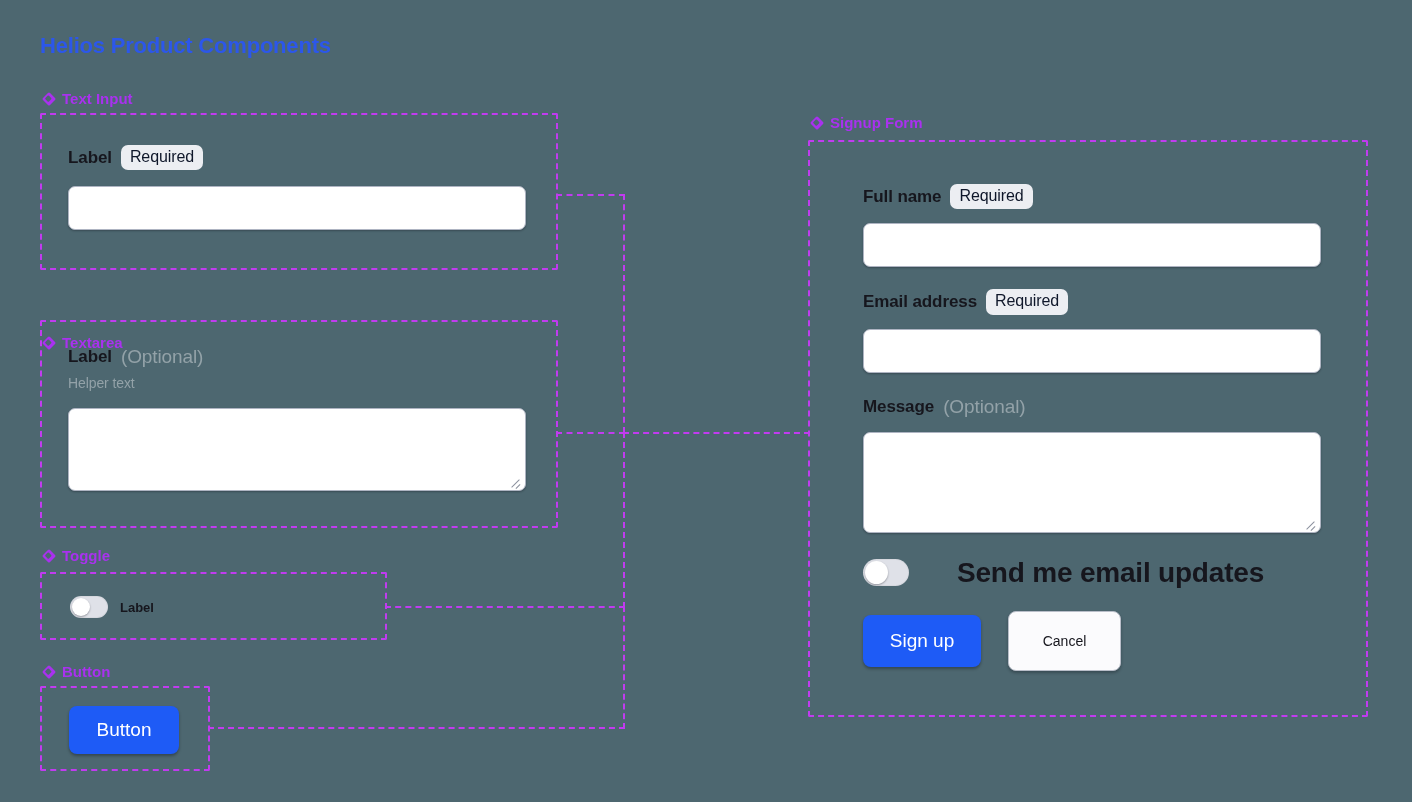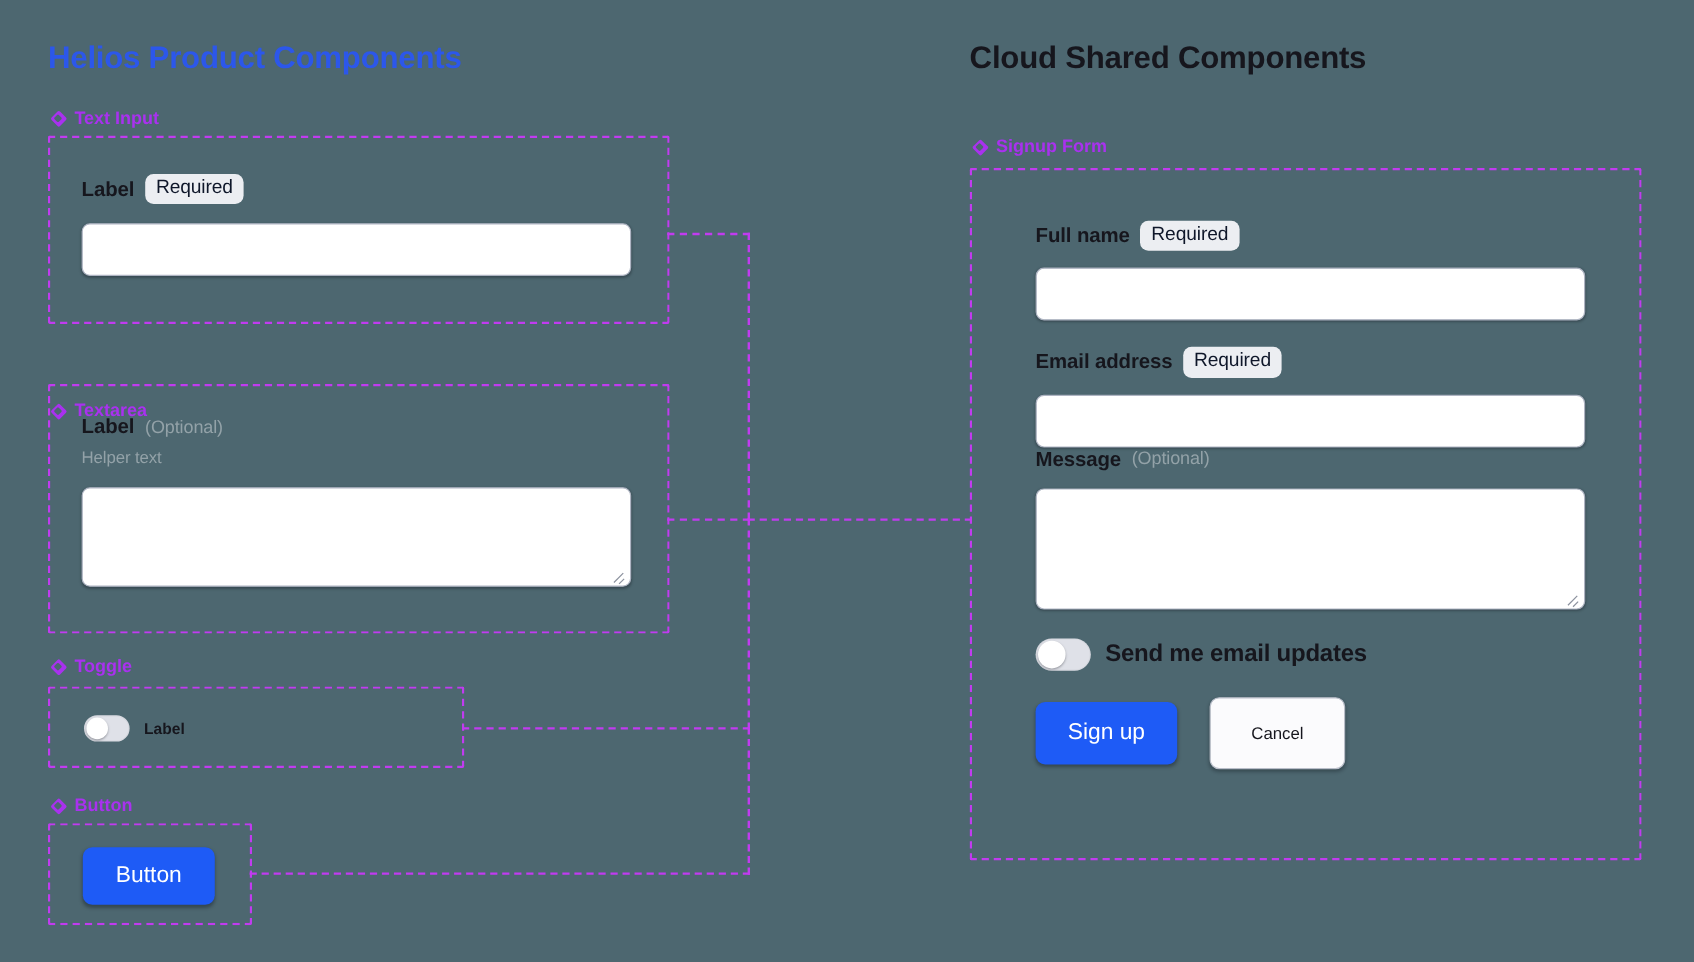--- a/index.html
+++ b/index.html
@@ -26,21 +26,21 @@
     height: 0;
   }
   .conn-v {
     border-left: 2px dashed #c13bf0;
     width: 0;
   }
 
   
   .col-title {
     position: absolute;
-    font-size: 26px;
+    font-size: 22px;
     font-weight: bold;
     letter-spacing: -0.2px;
     white-space: nowrap;
   }
   .col-title.left  { left: 40px;  top: 33px; color: #2c57ea; }
   .col-title.right { left: 808px; top: 33px; color: #16161d; }
 
   
   .sec-head {
     position: absolute;
@@ -98,21 +98,21 @@
     font-size: 16px;
     font-weight: normal;
     color: #0f172a;
     background: #eceef2;
     border-radius: 7px;
     padding: 3px 9px 4px;
     line-height: 1.15;
     letter-spacing: -0.1px;
   }
   .opt-tag {
-    font-size: 15px;
+    font-size: 19px;
     font-weight: normal;
     color: #93a2a8;
     letter-spacing: -0.1px;
   }
   .helper-text {
     font-size: 14px;
     color: #93a2a8;
     margin-top: 7px;
     letter-spacing: -0.1px;
   }
@@ -165,21 +165,21 @@
   }
   .toggle-knob {
     position: absolute;
     left: 2px; top: 2px;
     width: 18px; height: 18px;
     background: #ffffff;
     border-radius: 50%;
     box-shadow: 0 1px 2px rgba(10,12,20,0.35);
   }
   .toggle-label { font-size: 13px; font-weight: bold; color: #16161d; }
-  .toggle-label-lg { font-size: 20px; font-weight: bold; color: #16161d; letter-spacing: -0.2px; }
+  .toggle-label-lg { font-size: 28px; font-weight: bold; color: #16161d; letter-spacing: -0.2px; margin-left: 36px; }
 
   
   .btn {
     font-family: "Liberation Sans", sans-serif;
     border-radius: 8px;
     border: none;
     cursor: pointer;
     white-space: nowrap;
   }
   .btn-primary {
@@ -268,21 +268,20 @@
   </div>
 
   <div class="sec-head" style="left:42px; top:663px;">
     <span class="diamond-icon"></span>
     <span>Button</span>
   </div>
   <div class="box" id="box-button">
     <button class="btn btn-primary" style="position:absolute; left:27px; top:18px; width:110px; height:48px; font-size:19px;">Button</button>
   </div>
 
-  <div class="col-title right">Cloud Shared Components</div>
 
   <div class="sec-head" style="left:810px; top:114px;">
     <span class="diamond-icon"></span>
     <span>Signup Form</span>
   </div>
 
   <div class="box" id="box-signup">
     <div style="position:absolute; left:53px; top:42px; width:458px;">
 
       <div class="field-label">
@@ -290,21 +289,21 @@
         <span class="badge-required">Required</span>
       </div>
       <input class="text-input" type="text" value="" style="margin-top: 14px;" placeholder="">
 
       <div class="field-label" style="margin-top:22px;">
         <span>Email address</span>
         <span class="badge-required">Required</span>
       </div>
       <input class="text-input" type="text" value="" style="margin-top: 14px;" placeholder="">
 
-      <div class="field-label" style="">
+      <div class="field-label" style="margin-top:23px;">
         <span>Message</span>
         <span class="opt-tag">(Optional)</span>
       </div>
       <div style="position:relative; margin-top:14px;">
         <textarea class="text-area" style="height: 101px;" placeholder=""></textarea>
         <span class="resize-grip"></span>
       </div>
 
       <div class="toggle-row" style="margin-top:24px;">
         <span class="toggle-track" style="width:46px; height:27px; flex:0 0 46px; border-radius:14px;">

